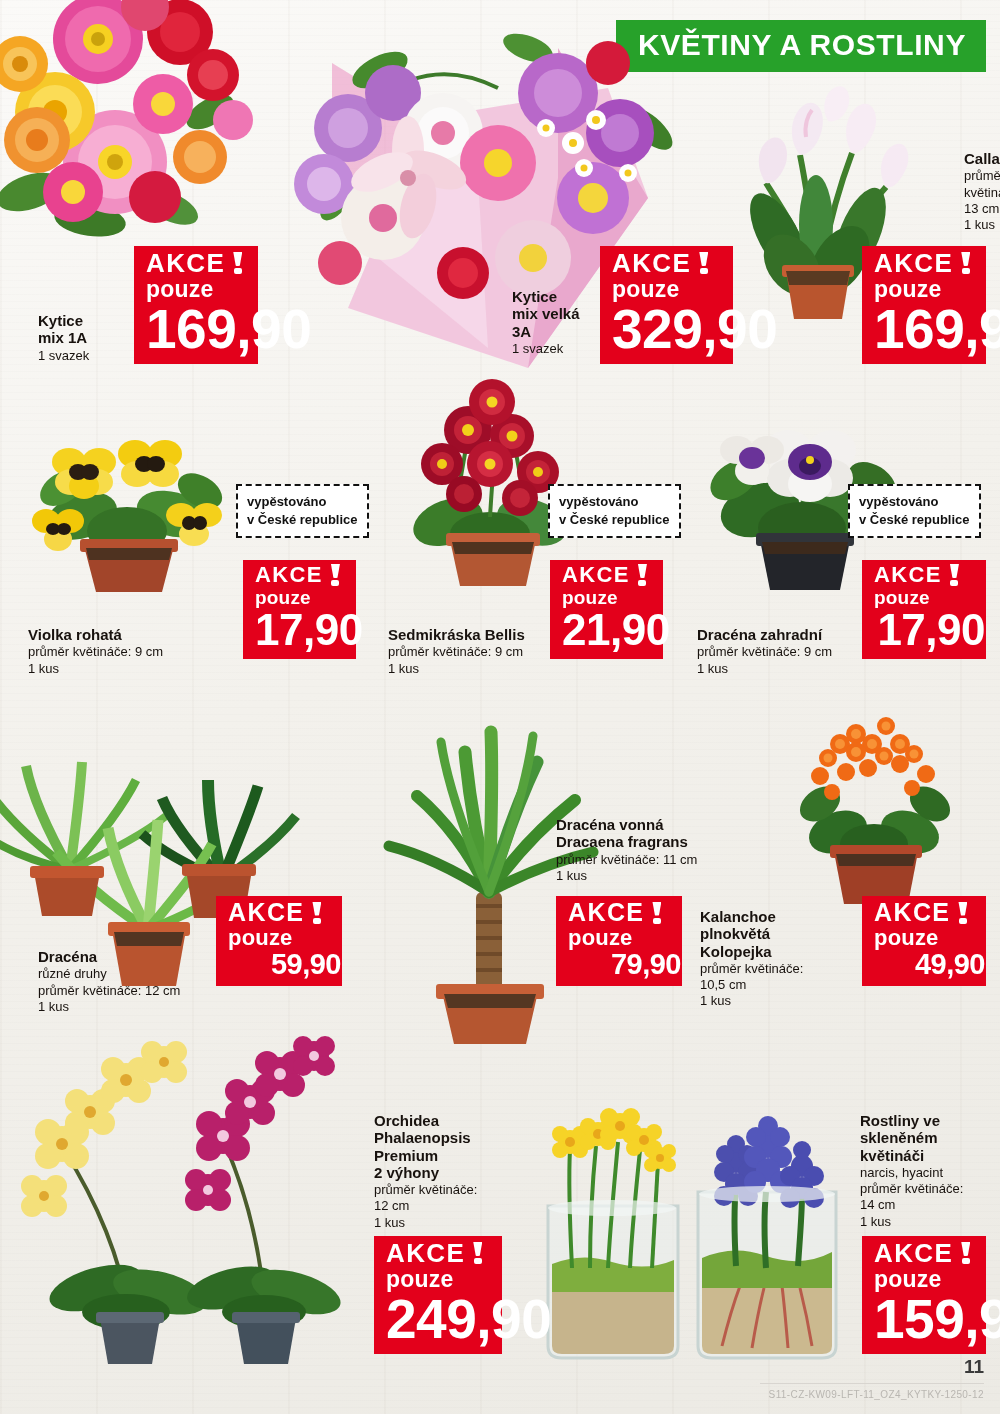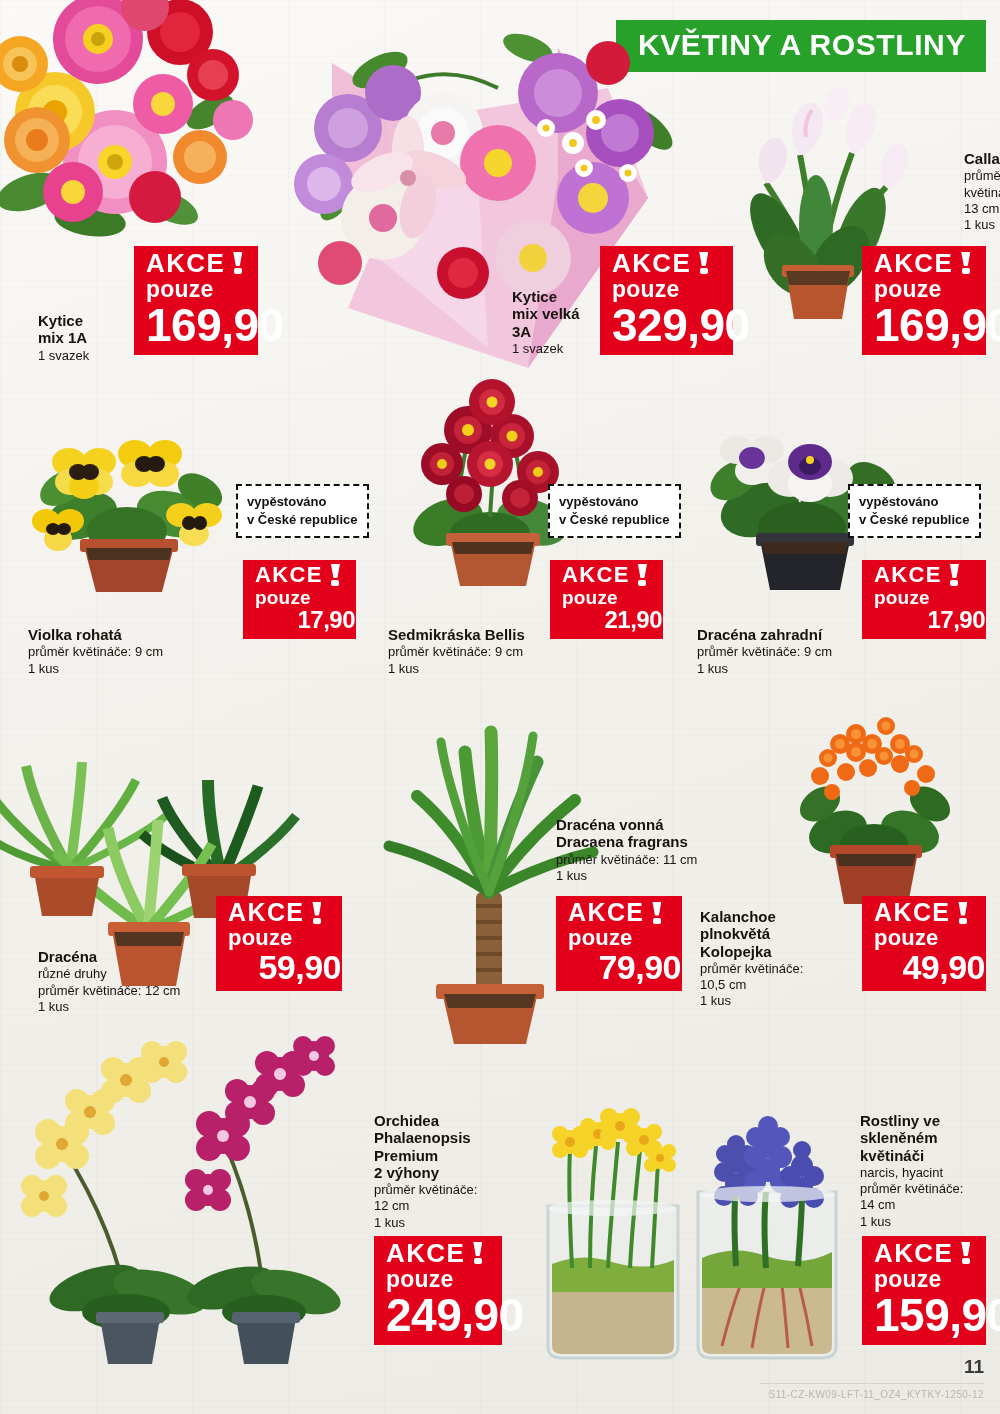--- a/index.html
+++ b/index.html
@@ -71,30 +71,30 @@
     background: #fff;
     border-radius: 2px;
   }
   .tag .pouze {
     font-size: 22px;
     font-weight: bold;
     letter-spacing: .2px;
     margin-bottom: 1px;
   }
   .tag .price {
-    font-size: 34px;
+    font-size: 29px;
     font-weight: bold;
     letter-spacing: -0.5px;
   }
   .tag.small .akce { font-size: 22px; }
   .tag.small .pouze { font-size: 19px; }
-  .tag.small .price { font-size: 24px; }
+  .tag.small .price { font-size: 44px; }
   .tag.big .akce { font-size: 26px; }
   .tag.big .pouze { font-size: 23px; }
-  .tag.big .price { font-size: 46px; text-align: center; }
+  .tag.big .price { font-size: 55px; text-align: center; }
 
   
   .plabel { position: absolute; color: #18120e; }
   .plabel .nm { font-size: 15px; font-weight: bold; line-height: 1.15; }
   .plabel .ds { font-size: 13px; line-height: 1.25; margin-top: 1px; }
   .plabel .ds2 { font-size: 13px; line-height: 1.25; }
 
   
   .grown {
     position: absolute;

